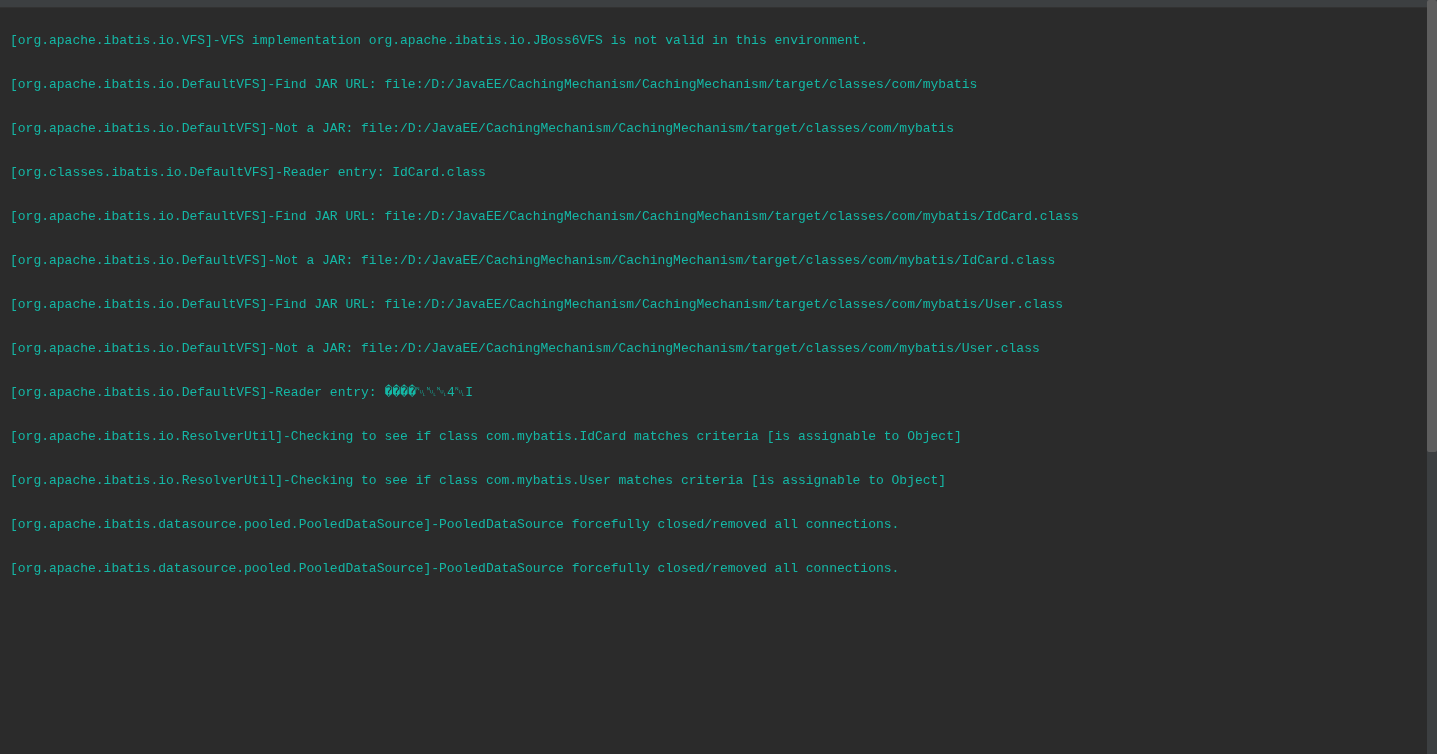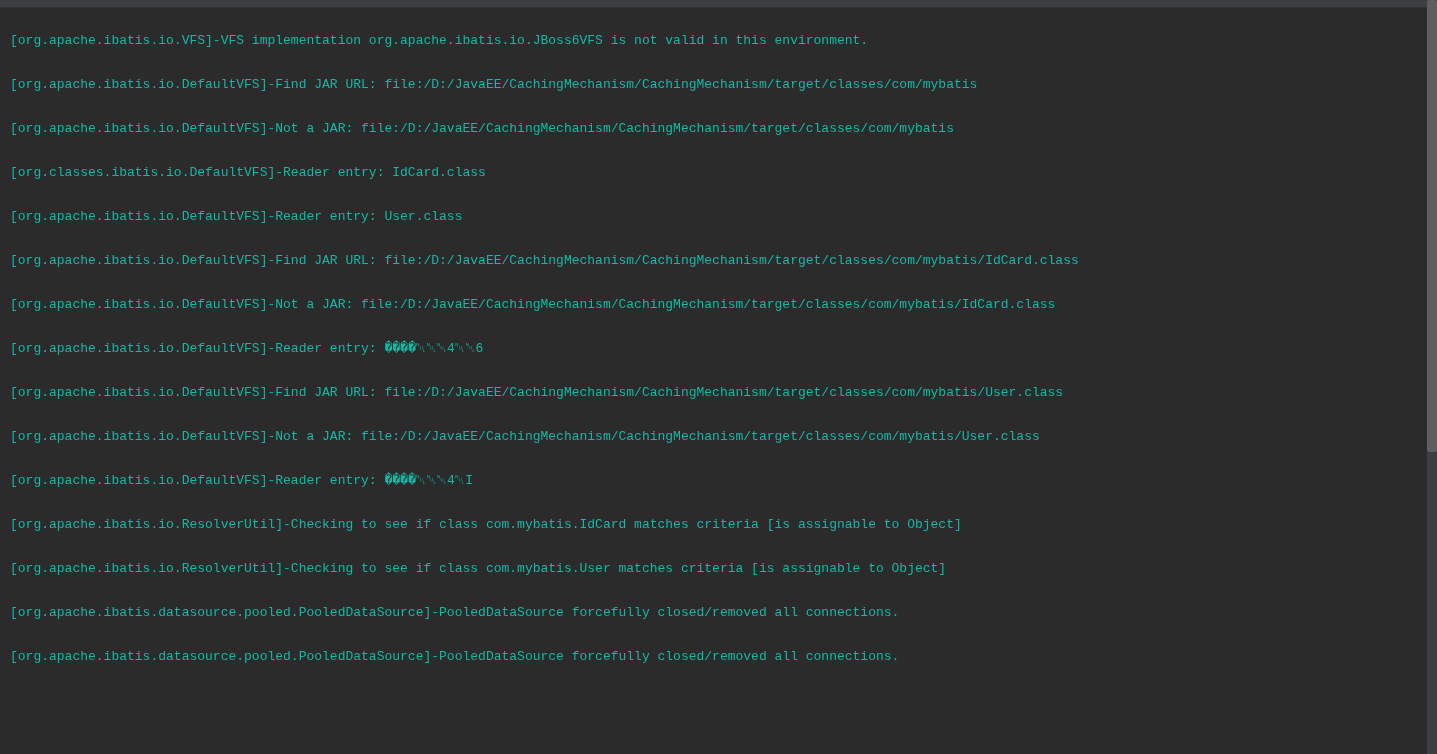--- a/index.html
+++ b/index.html
@@ -50,24 +50,22 @@
 </head>
 <body>
 
 <div class="top-border"></div>
 
 <div class="console-output">
 <div class="log-line">[org.apache.ibatis.io.VFS]-VFS implementation org.apache.ibatis.io.JBoss6VFS is not valid in this environment.</div>
 <div class="log-line">[org.apache.ibatis.io.DefaultVFS]-Find JAR URL: file:/D:/JavaEE/CachingMechanism/CachingMechanism/target/classes/com/mybatis</div>
 <div class="log-line">[org.apache.ibatis.io.DefaultVFS]-Not a JAR: file:/D:/JavaEE/CachingMechanism/CachingMechanism/target/classes/com/mybatis</div>
 <div class="log-line">[org.classes.ibatis.io.DefaultVFS]-Reader entry: IdCard.class</div>
-<div class="log-line">[org.apache.ibatis.io.DefaultVFS]-Reader entry: User.class</div>
 <div class="log-line">[org.apache.ibatis.io.DefaultVFS]-Find JAR URL: file:/D:/JavaEE/CachingMechanism/CachingMechanism/target/classes/com/mybatis/IdCard.class</div>
 <div class="log-line">[org.apache.ibatis.io.DefaultVFS]-Not a JAR: file:/D:/JavaEE/CachingMechanism/CachingMechanism/target/classes/com/mybatis/IdCard.class</div>
-<div class="log-line">[org.apache.ibatis.io.DefaultVFS]-Reader entry: ����␀␀␀4␀␀6</div>
 <div class="log-line">[org.apache.ibatis.io.DefaultVFS]-Find JAR URL: file:/D:/JavaEE/CachingMechanism/CachingMechanism/target/classes/com/mybatis/User.class</div>
 <div class="log-line">[org.apache.ibatis.io.DefaultVFS]-Not a JAR: file:/D:/JavaEE/CachingMechanism/CachingMechanism/target/classes/com/mybatis/User.class</div>
 <div class="log-line">[org.apache.ibatis.io.DefaultVFS]-Reader entry: ����␀␀␀4␀I</div>
 <div class="log-line">[org.apache.ibatis.io.ResolverUtil]-Checking to see if class com.mybatis.IdCard matches criteria [is assignable to Object]</div>
 <div class="log-line">[org.apache.ibatis.io.ResolverUtil]-Checking to see if class com.mybatis.User matches criteria [is assignable to Object]</div>
 <div class="log-line">[org.apache.ibatis.datasource.pooled.PooledDataSource]-PooledDataSource forcefully closed/removed all connections.</div>
 <div class="log-line">[org.apache.ibatis.datasource.pooled.PooledDataSource]-PooledDataSource forcefully closed/removed all connections.</div>
 
 
 

